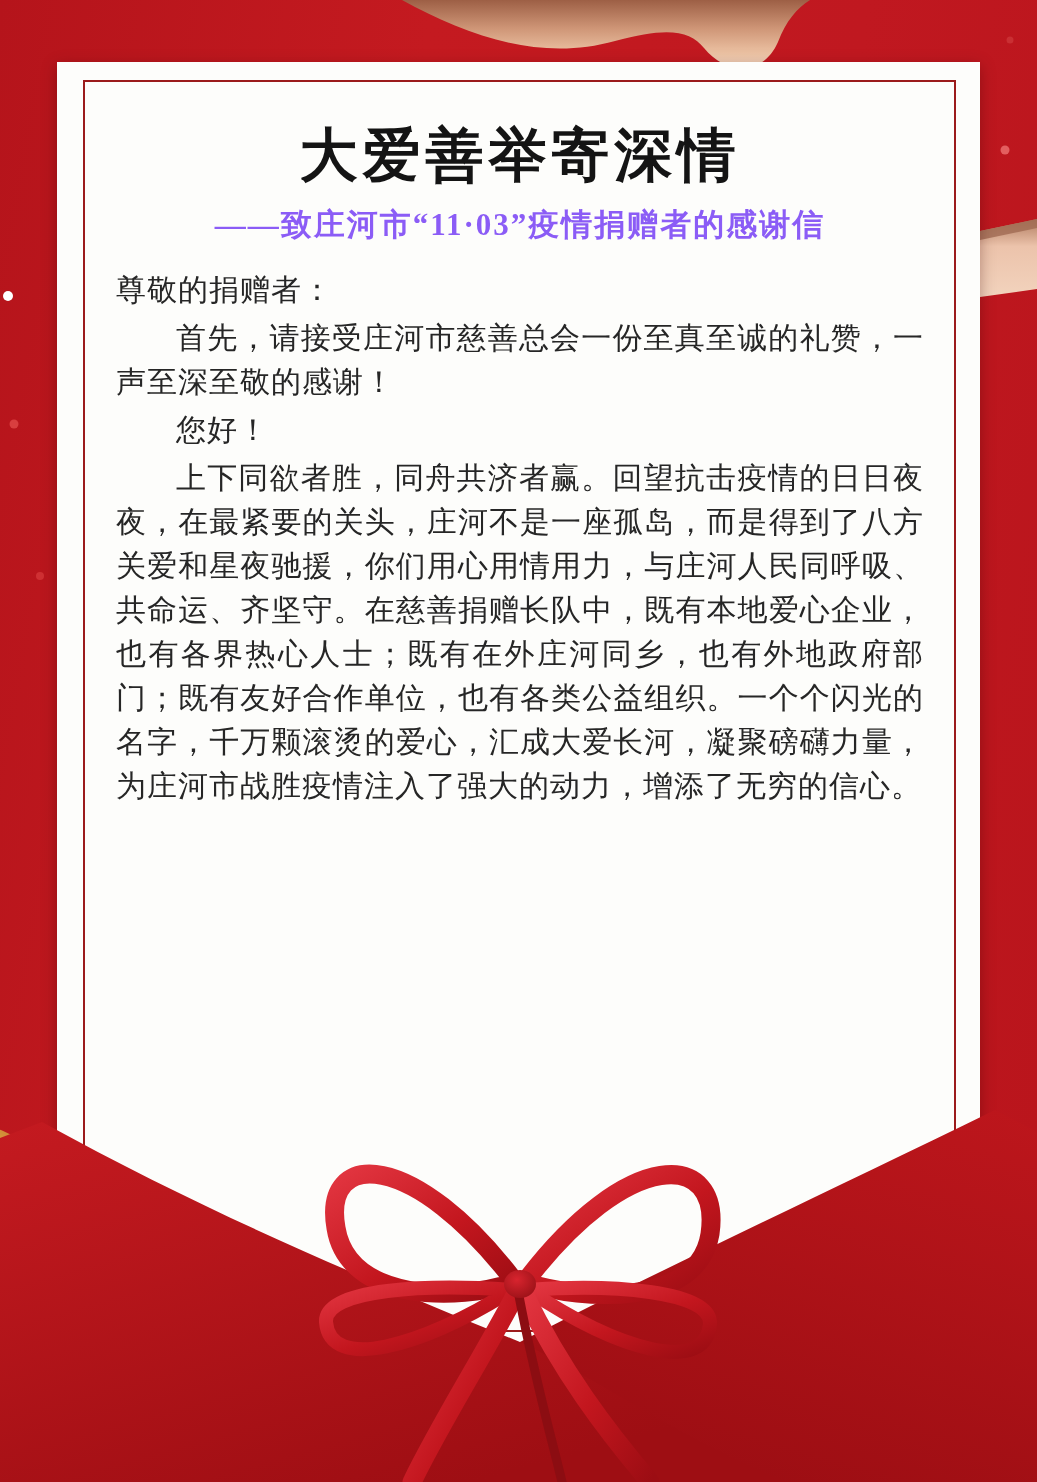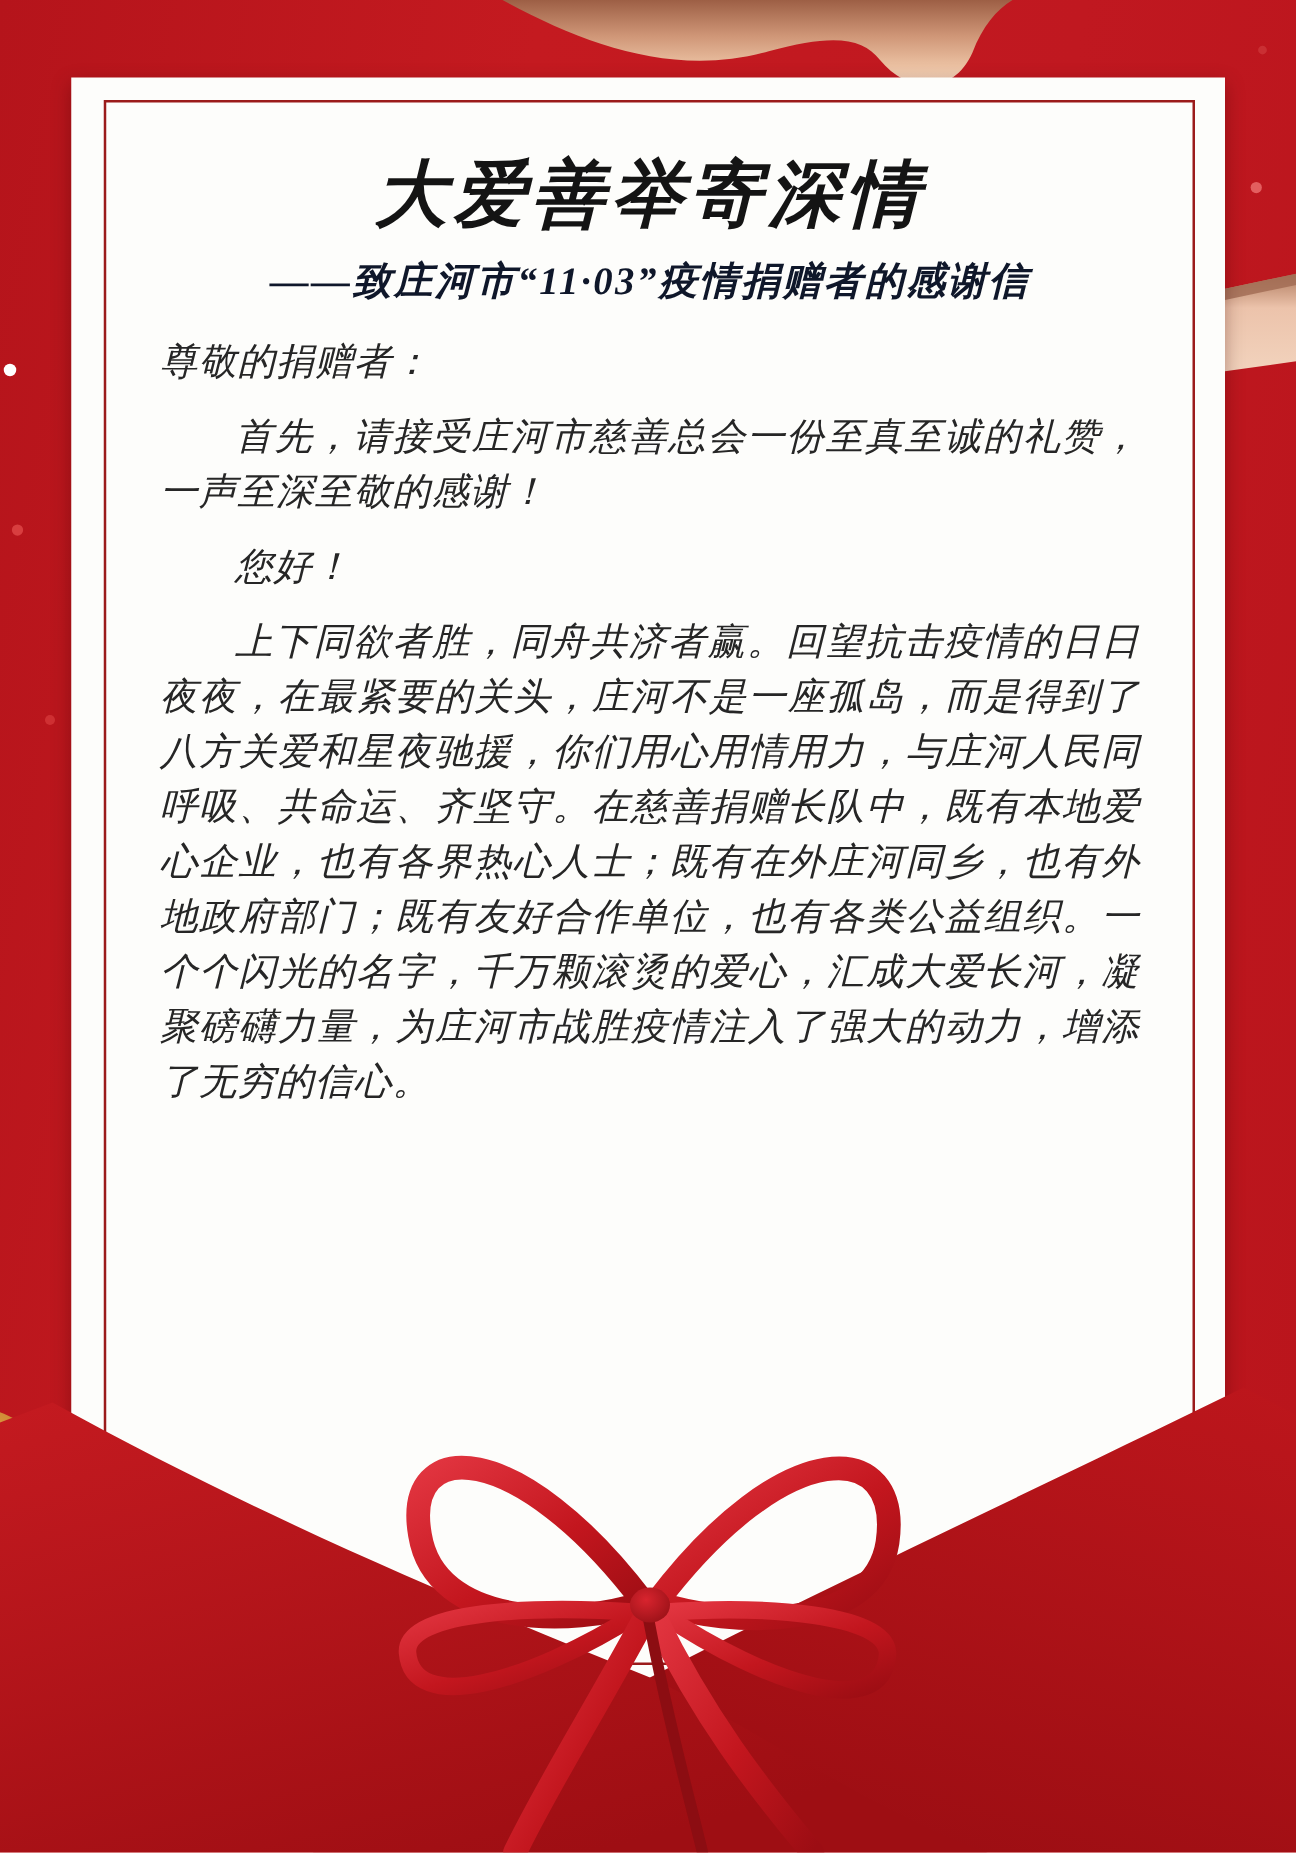--- a/index.html
+++ b/index.html
@@ -2,21 +2,21 @@
 <html><head>
 <meta charset="utf-8">
 <style>
   html,body{margin:0;padding:0;}
   body{
     width:1037px;height:1482px;overflow:hidden;
     background:#b9161d;
     font-family:"Liberation Serif","DejaVu Serif",serif;
   }
   .page{position:relative;width:1037px;height:1154px;
-    background:linear-gradient(100deg,#b5141b 0%,#c41a20 35%,#c01820 70%,#ba151c 100%);font-style:italic;}
+    background:linear-gradient(100deg,#b5141b 0%,#c41a20 35%,#c01820 70%,#ba151c 100%);}
   svg{display:block;}
   .bg-decor{position:absolute;left:0;top:0;z-index:0;}
   
   .card{
     position:absolute;left:57px;top:62px;width:923px;height:1284px;
     background:#fdfdfb;z-index:1;
     box-shadow:0 4px 14px rgba(60,0,0,.35);
   }
   .card-border{
     position:absolute;left:26px;right:24px;top:18px;bottom:14px;
@@ -24,29 +24,29 @@
     padding:38px 26px 0 27px;
     box-sizing:border-box;
   }
   .title{
     margin:0;text-align:center;
     font-size:58px;line-height:72px;font-weight:700;
     letter-spacing:5px;color:#141414;
   }
   .subtitle{
     margin-top:12px;text-align:center;
-    font-size:31px;line-height:42px;color:#0f172a;
+    font-size:31px;line-height:42px;color:#8b5cf6;
     letter-spacing:2px;font-weight:600;
   }
   .letter-body{
     margin-top:22px;
     font-size:30px;line-height:44px;color:#262626;
     text-align:justify;letter-spacing:1px;
   }
-  .letter-body p{margin:16px;text-indent:2em;}
+  .letter-body p{margin:4px;text-indent:2em;}
   .letter-body p.salutation{text-indent:0;}
   .bottom-decor{position:absolute;left:0;top:1050px;z-index:2;}
 </style>
 </head>
 <body>
 
 <div class="page">
 
   <svg class="bg-decor" width="1037" height="1482" viewBox="0 0 1037 1482">
     <defs>

